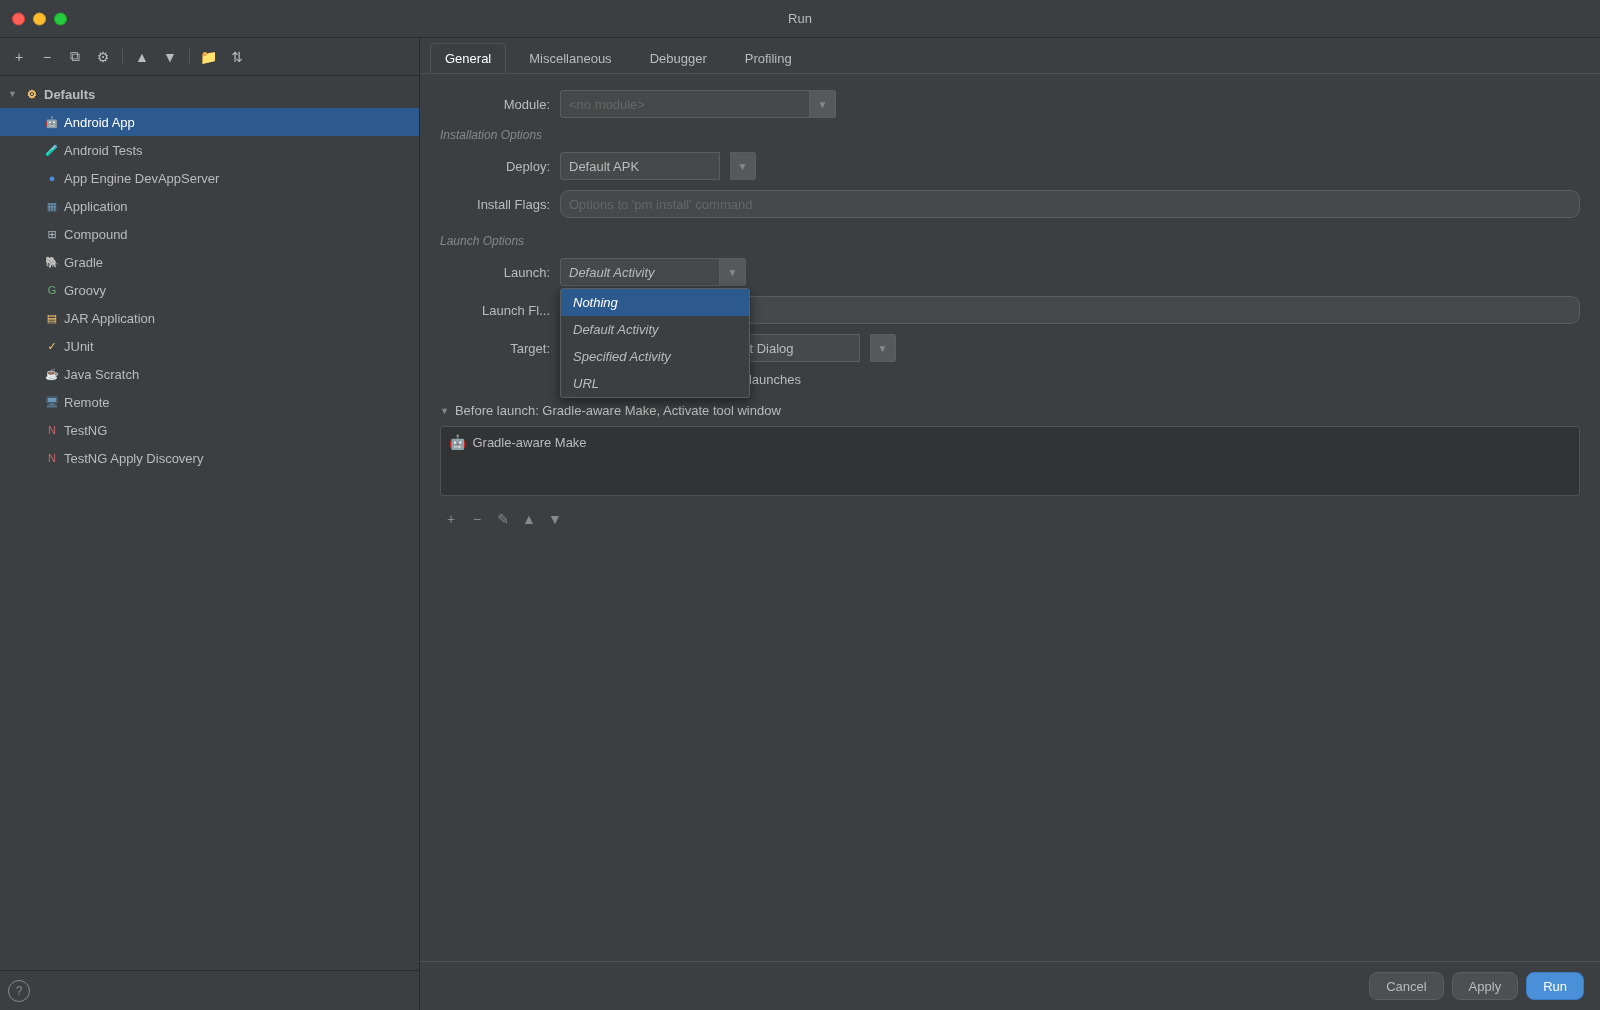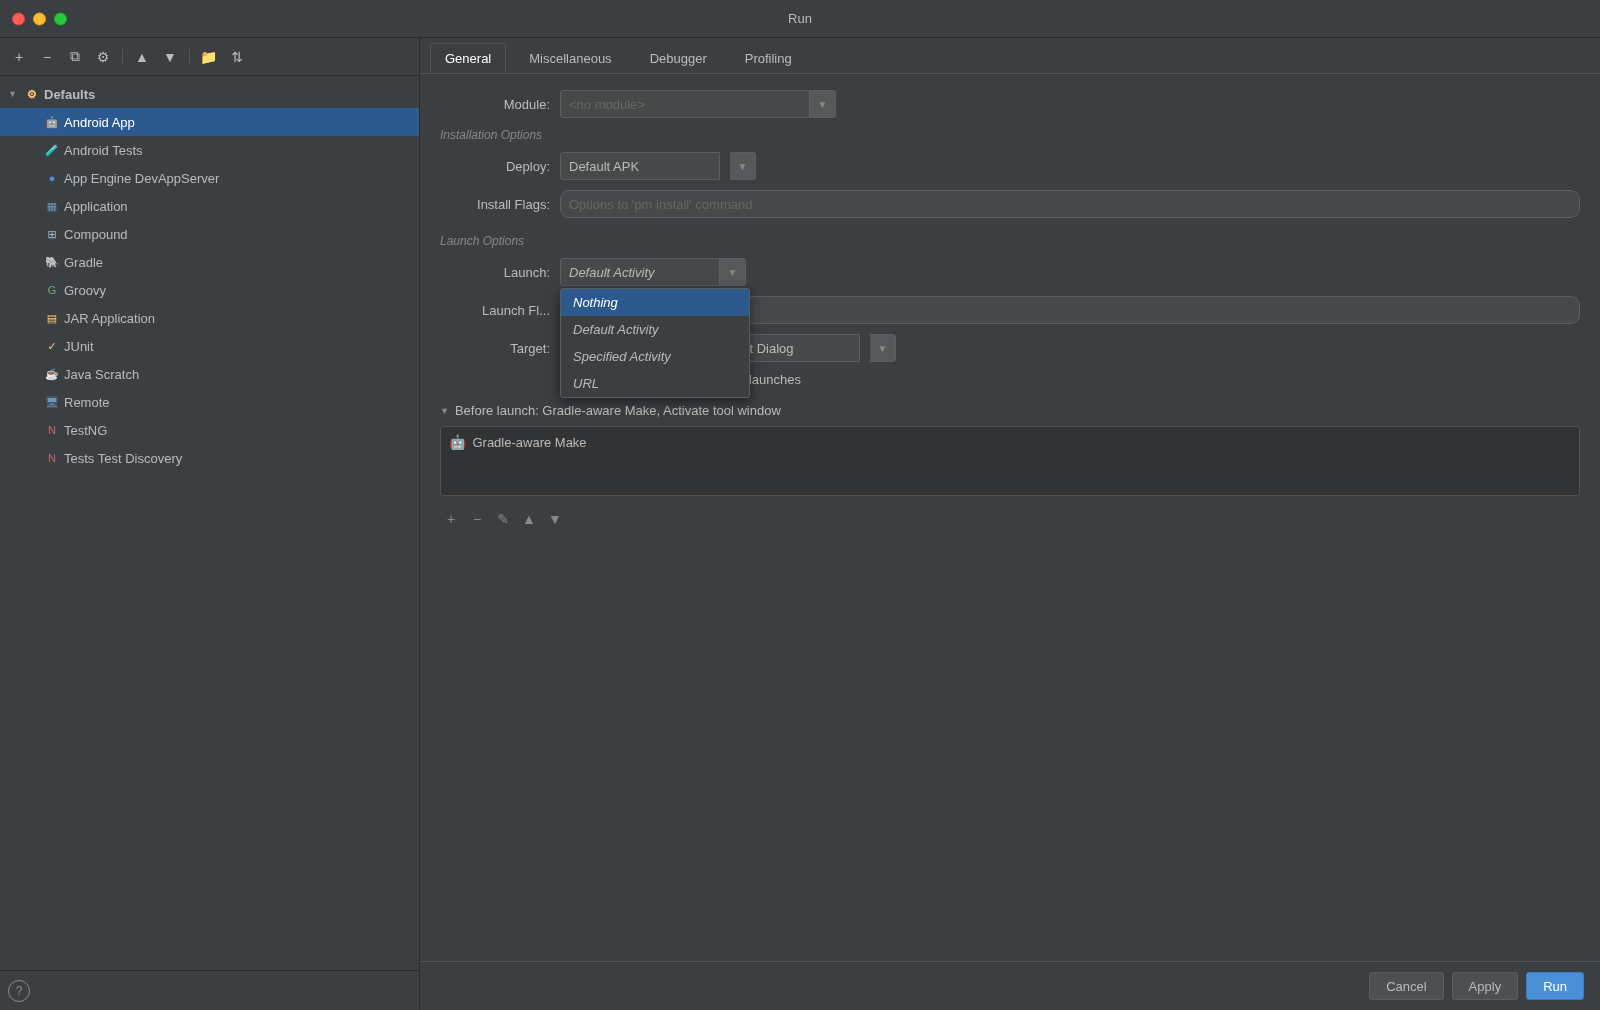--- a/index.html
+++ b/index.html
@@ -435,21 +435,21 @@
       align-items: center;
       padding: 10px 16px;
       gap: 8px;
       border-top: 1px solid #515151;
       background: #3c3f41;
       flex-shrink: 0;
     }
     .btn {
       height: 28px;
       padding: 0 16px;
-      border-radius: 3px;
+      border-radius: 8px;
       cursor: pointer;
       font-size: 13px;
       display: flex;
       align-items: center;
       justify-content: center;
       border: 1px solid #5a5e5f;
       background: #4c5052;
       color: #bbbbbb;
     }
     .btn.primary {
@@ -605,21 +605,21 @@
         <div class="tree-indent"></div>
         <span class="tree-arrow"></span>
         <span class="item-icon icon-testng">N</span>
         <span class="item-label">TestNG</span>
       </div>
 
       <div class="tree-item">
         <div class="tree-indent"></div>
         <span class="tree-arrow"></span>
         <span class="item-icon icon-testng">N</span>
-        <span class="item-label">Tests Test Discovery</span>
+        <span class="item-label">TestNG Apply Discovery</span>
       </div>
     </div>
 
     <div class="sidebar-bottom">
       <div class="help-btn">?</div>
     </div>
   </div>
 
   <div class="content-area">
 

